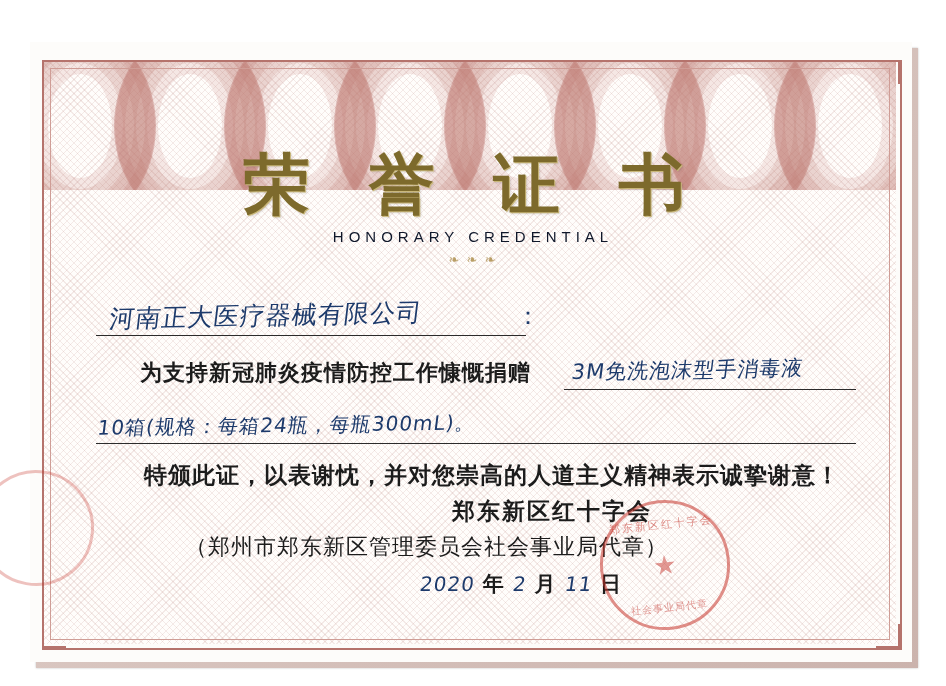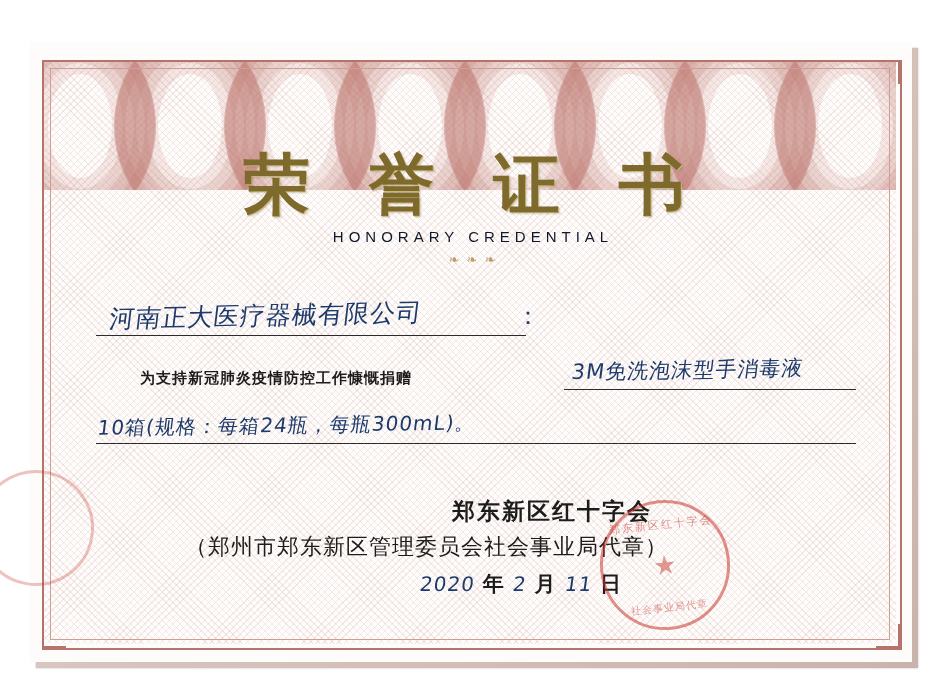--- a/index.html
+++ b/index.html
@@ -182,21 +182,21 @@
     bottom: 14px;
     font-size: 24px;
     color: #1d3a6b;
     font-family: "DejaVu Sans", sans-serif;
   }
 
   .para2 {
     position: absolute;
     left: 44px;
     bottom: 12px;
-    font-size: 15px;
+    font-size: 22px;
     font-weight: bold;
     letter-spacing: 1px;
     font-family: "DejaVu Sans", sans-serif;
     text-align: right;
   }
   .fill1-rule { left: 468px; width: 292px; }
   .fill1 {
     position: absolute;
     left: 476px;
     bottom: 16px;
@@ -367,20 +367,23 @@
       <div class="para2">为支持新冠肺炎疫情防控工作慷慨捐赠</div>
       <div class="rule fill1-rule"></div>
       <div class="fill1">3M免洗泡沫型手消毒液</div>
     </div>
 
     <div class="line">
       <div class="rule fill2-rule"></div>
       <div class="fill2">10箱(规格：每箱24瓶，每瓶300mL)。</div>
     </div>
 
+    <div class="line">
+      <div class="para3">特颁此证，以表谢忱，并对您崇高的人道主义精神表示诚挚谢意！</div>
+    </div>
   </div>
 
   <div class="sign-org">郑东新区红十字会</div>
   <div class="sign-sub">（郑州市郑东新区管理委员会社会事业局代章）</div>
 
   <div class="date-row">
     <span class="hand-num">2020</span>
     <span>年</span>
     <span class="hand-num">2</span>
     <span>月</span>

